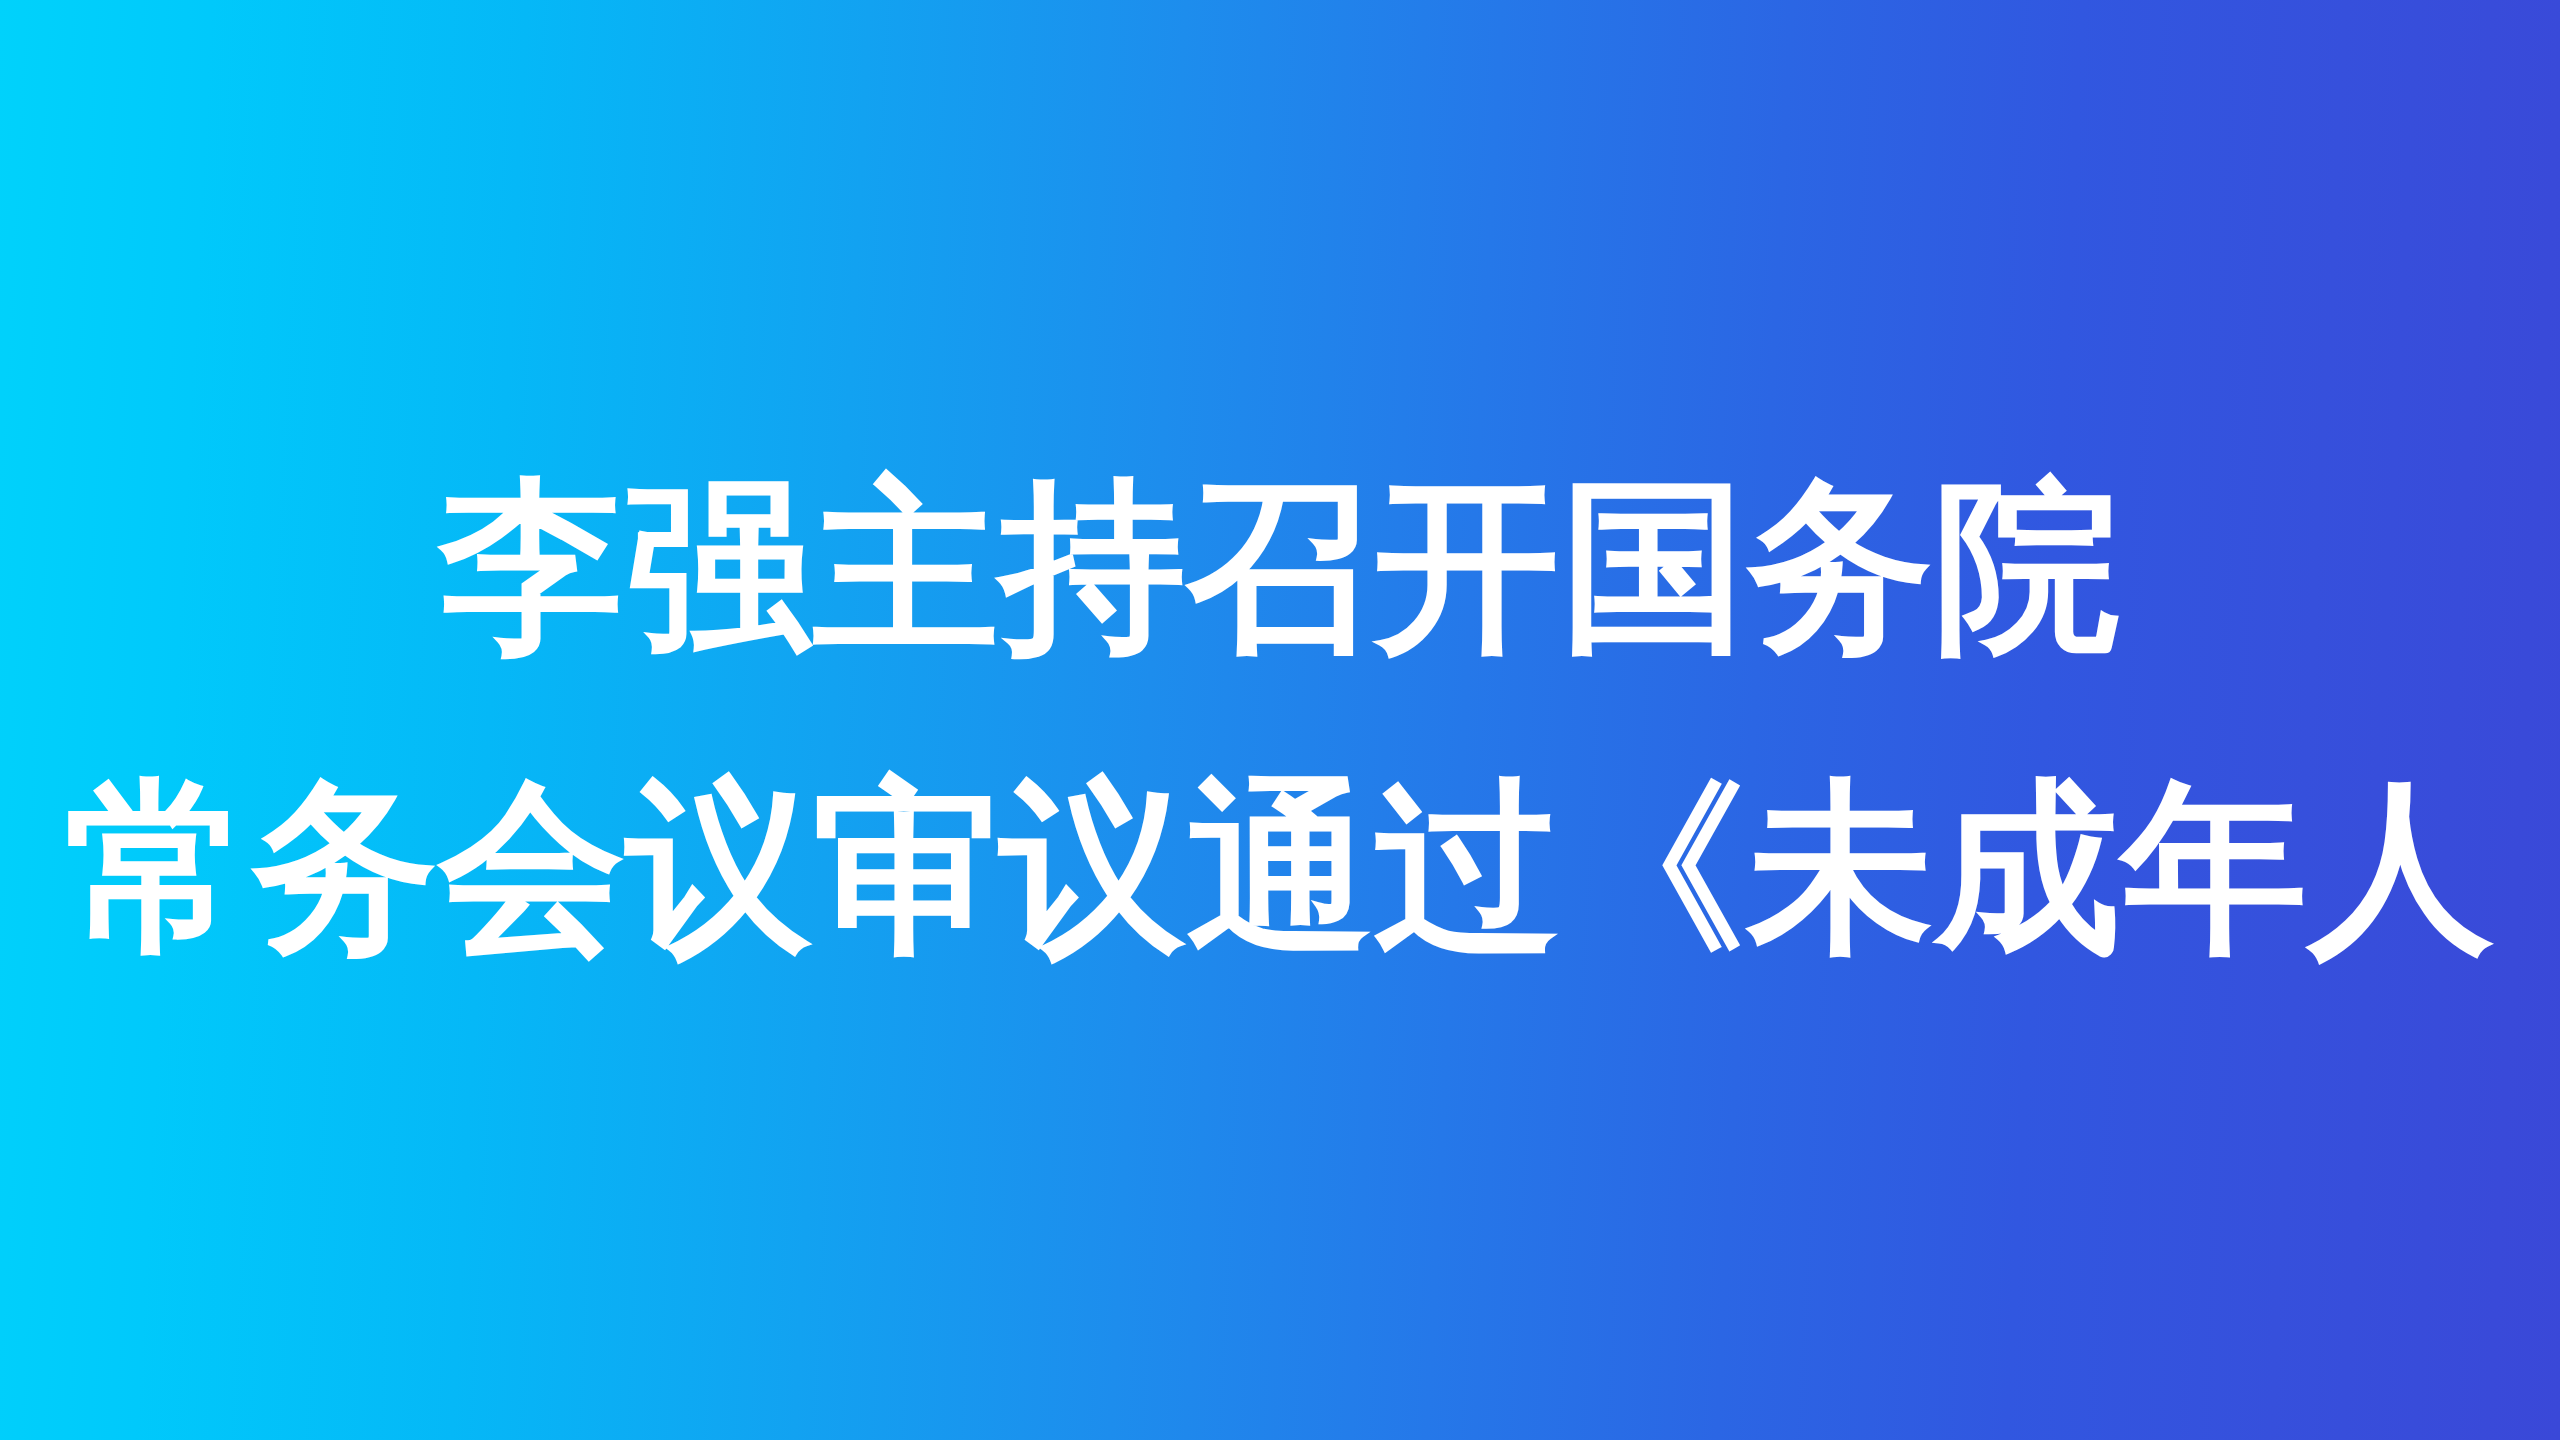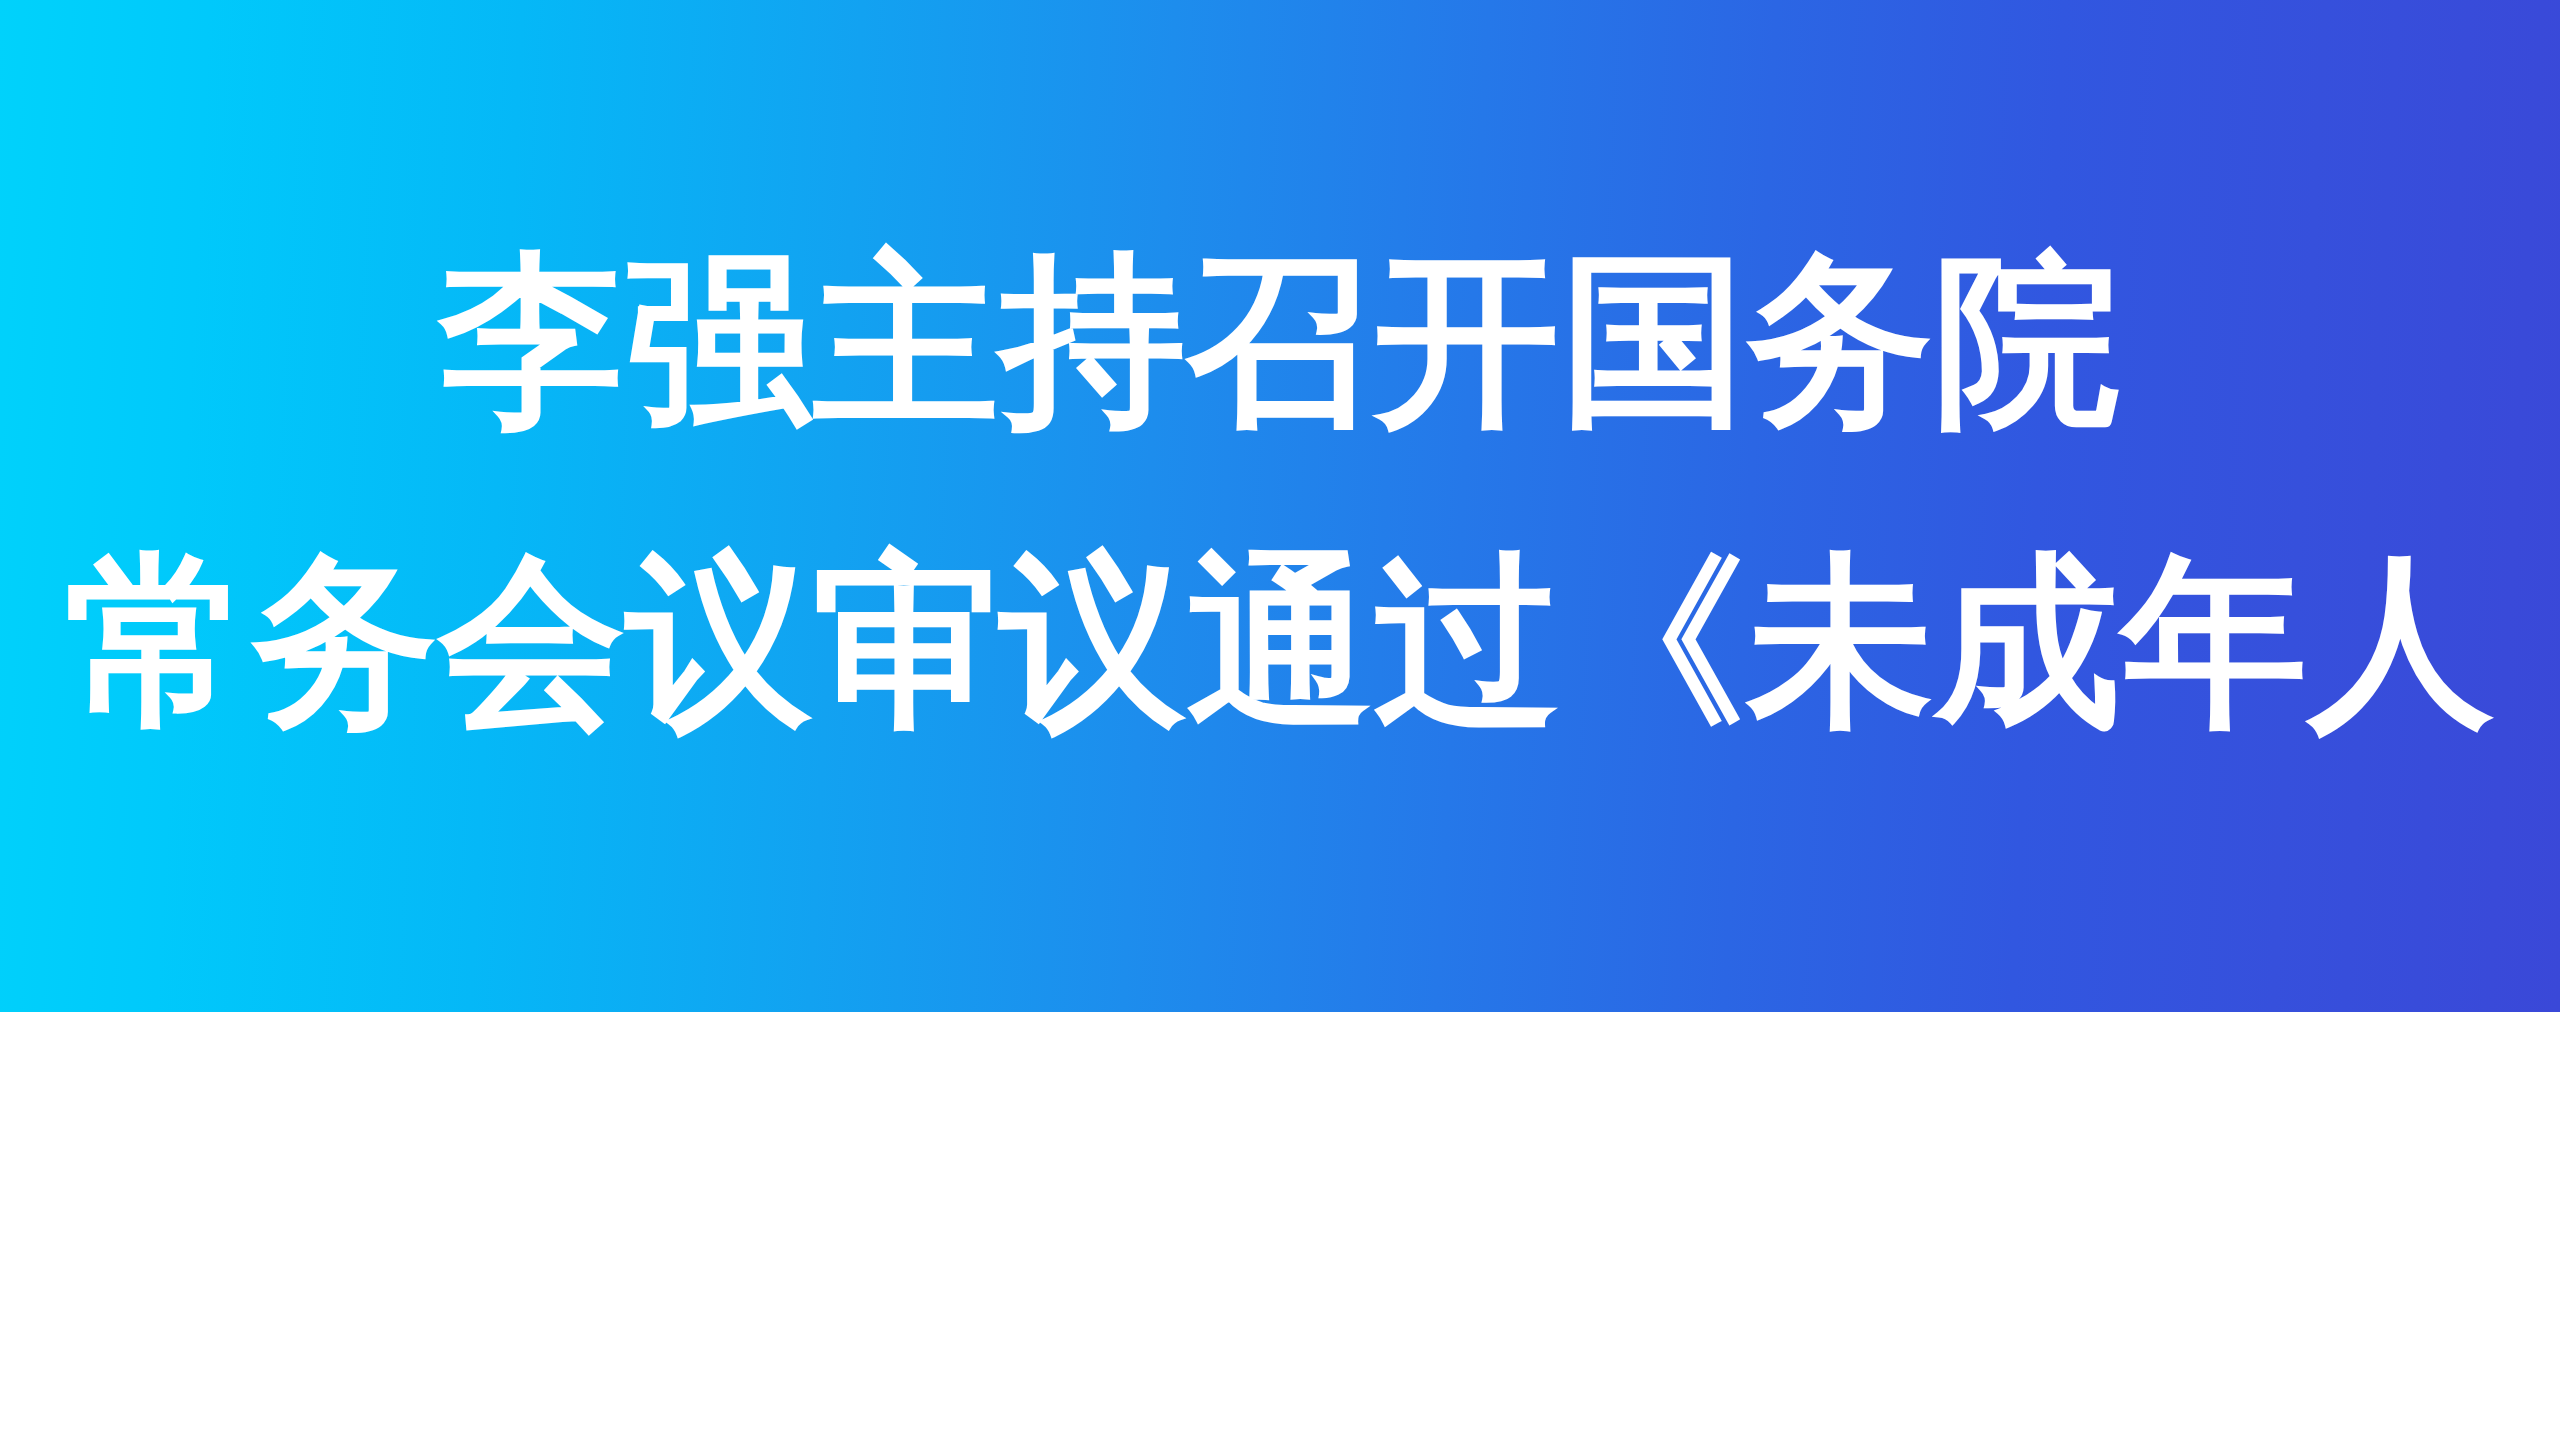--- a/index.html
+++ b/index.html
@@ -4,35 +4,35 @@
 <style>
   html, body {
     margin: 0;
     padding: 0;
     background: #ffffff;
   }
 
   #banner {
     position: relative;
     width: 2560px;
-    height: 1012px;
+    height: 1440px;
     overflow: hidden;
     
     background: linear-gradient(93deg,
         #00d2fb 0%,
         #00c9fb 8%,
         #05b8f7 20%,
         #12a2f1 33%,
         #1d8ded 45%,
         #2578e9 57%,
         #2b66e4 68%,
         #3157e0 79%,
         #3650dc 89%,
         #3a48d8 100%);
-    font-family: Liberation Mono, monospace;
+    font-family: Liberation Serif, serif;
     box-sizing: border-box;
   }
 
   #headline {
     position: absolute;
     left: 0;
     right: 0;
     top: 50%;
     transform: translateY(-50%);
     display: flex;

